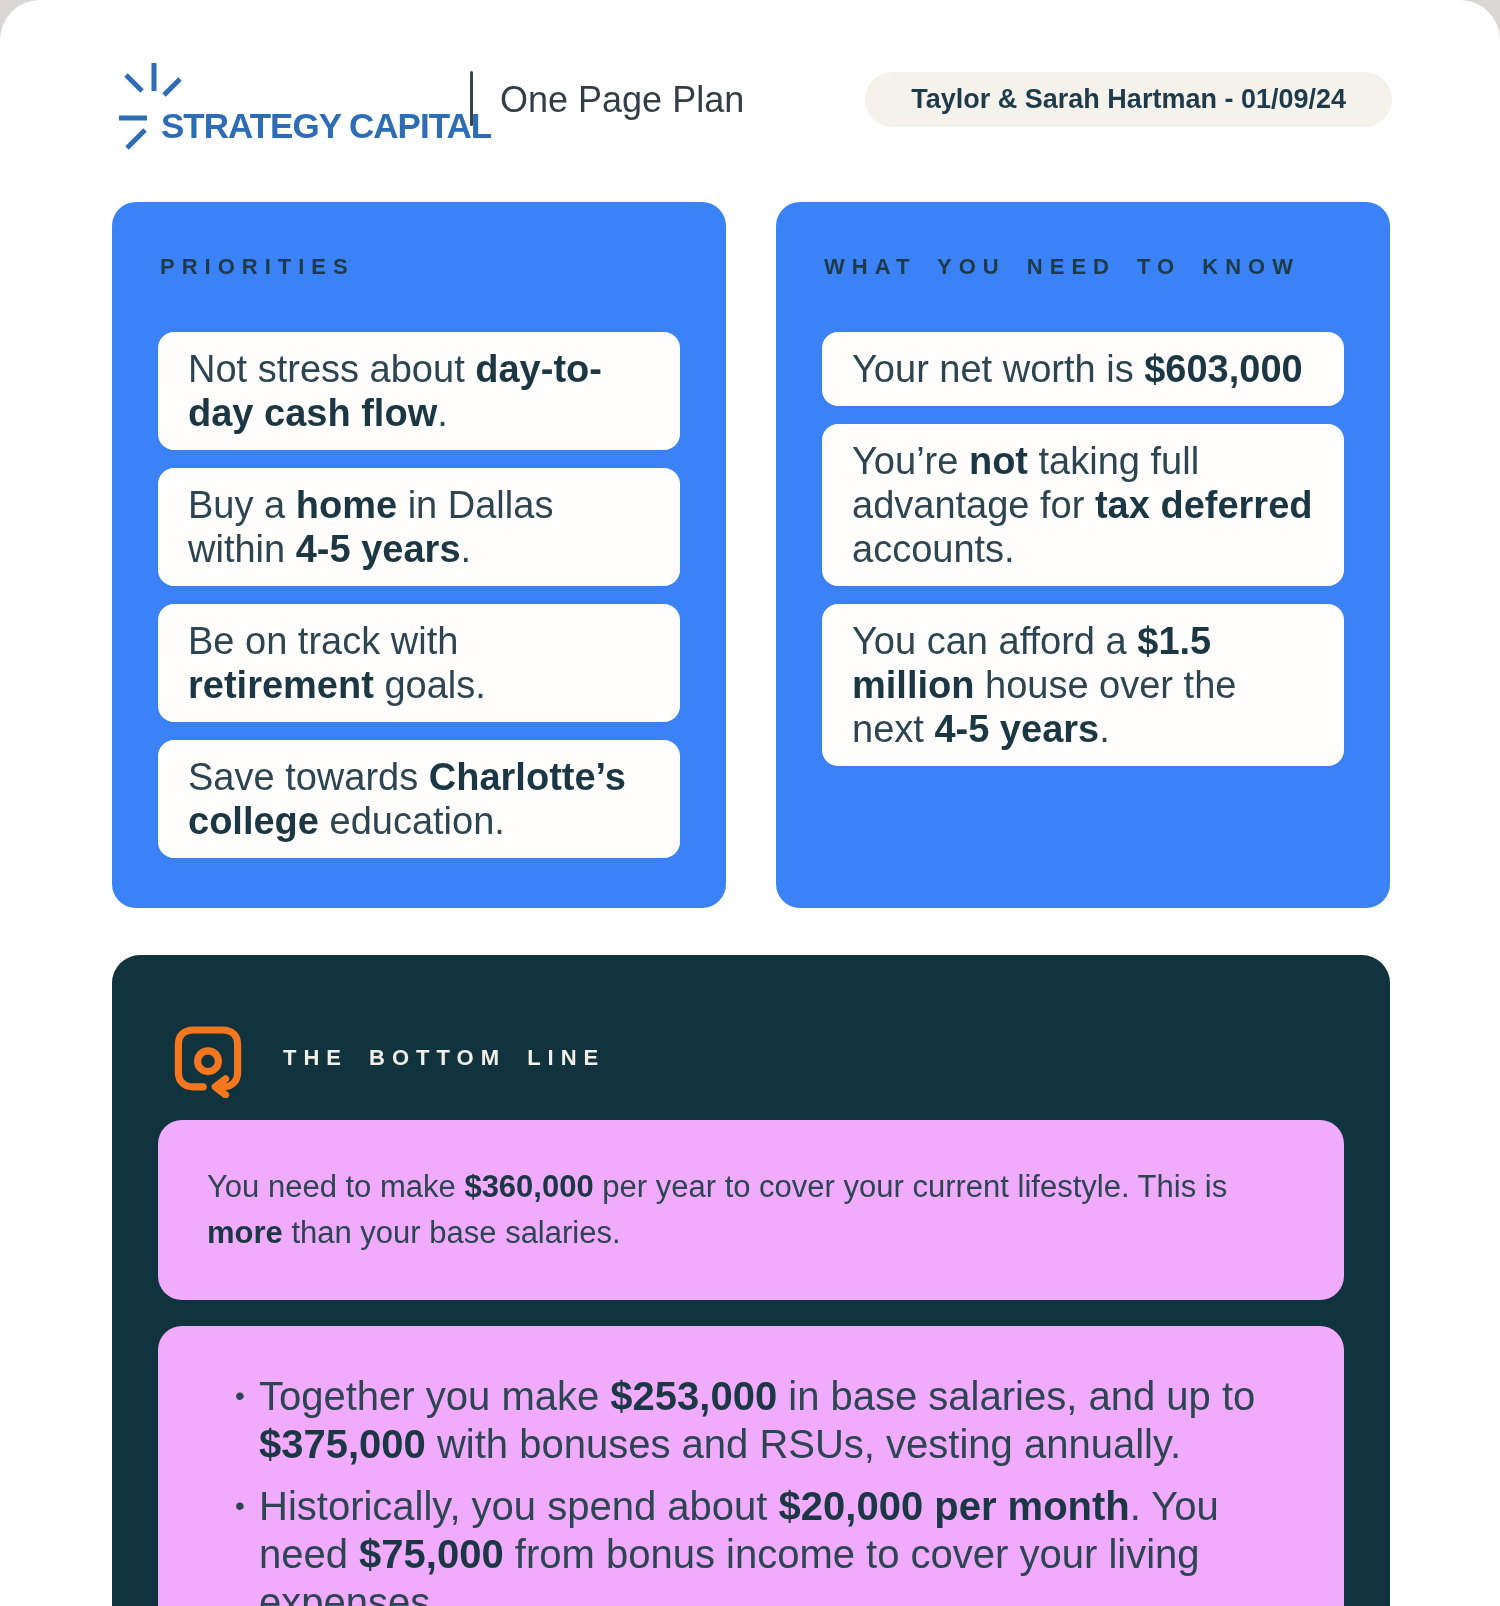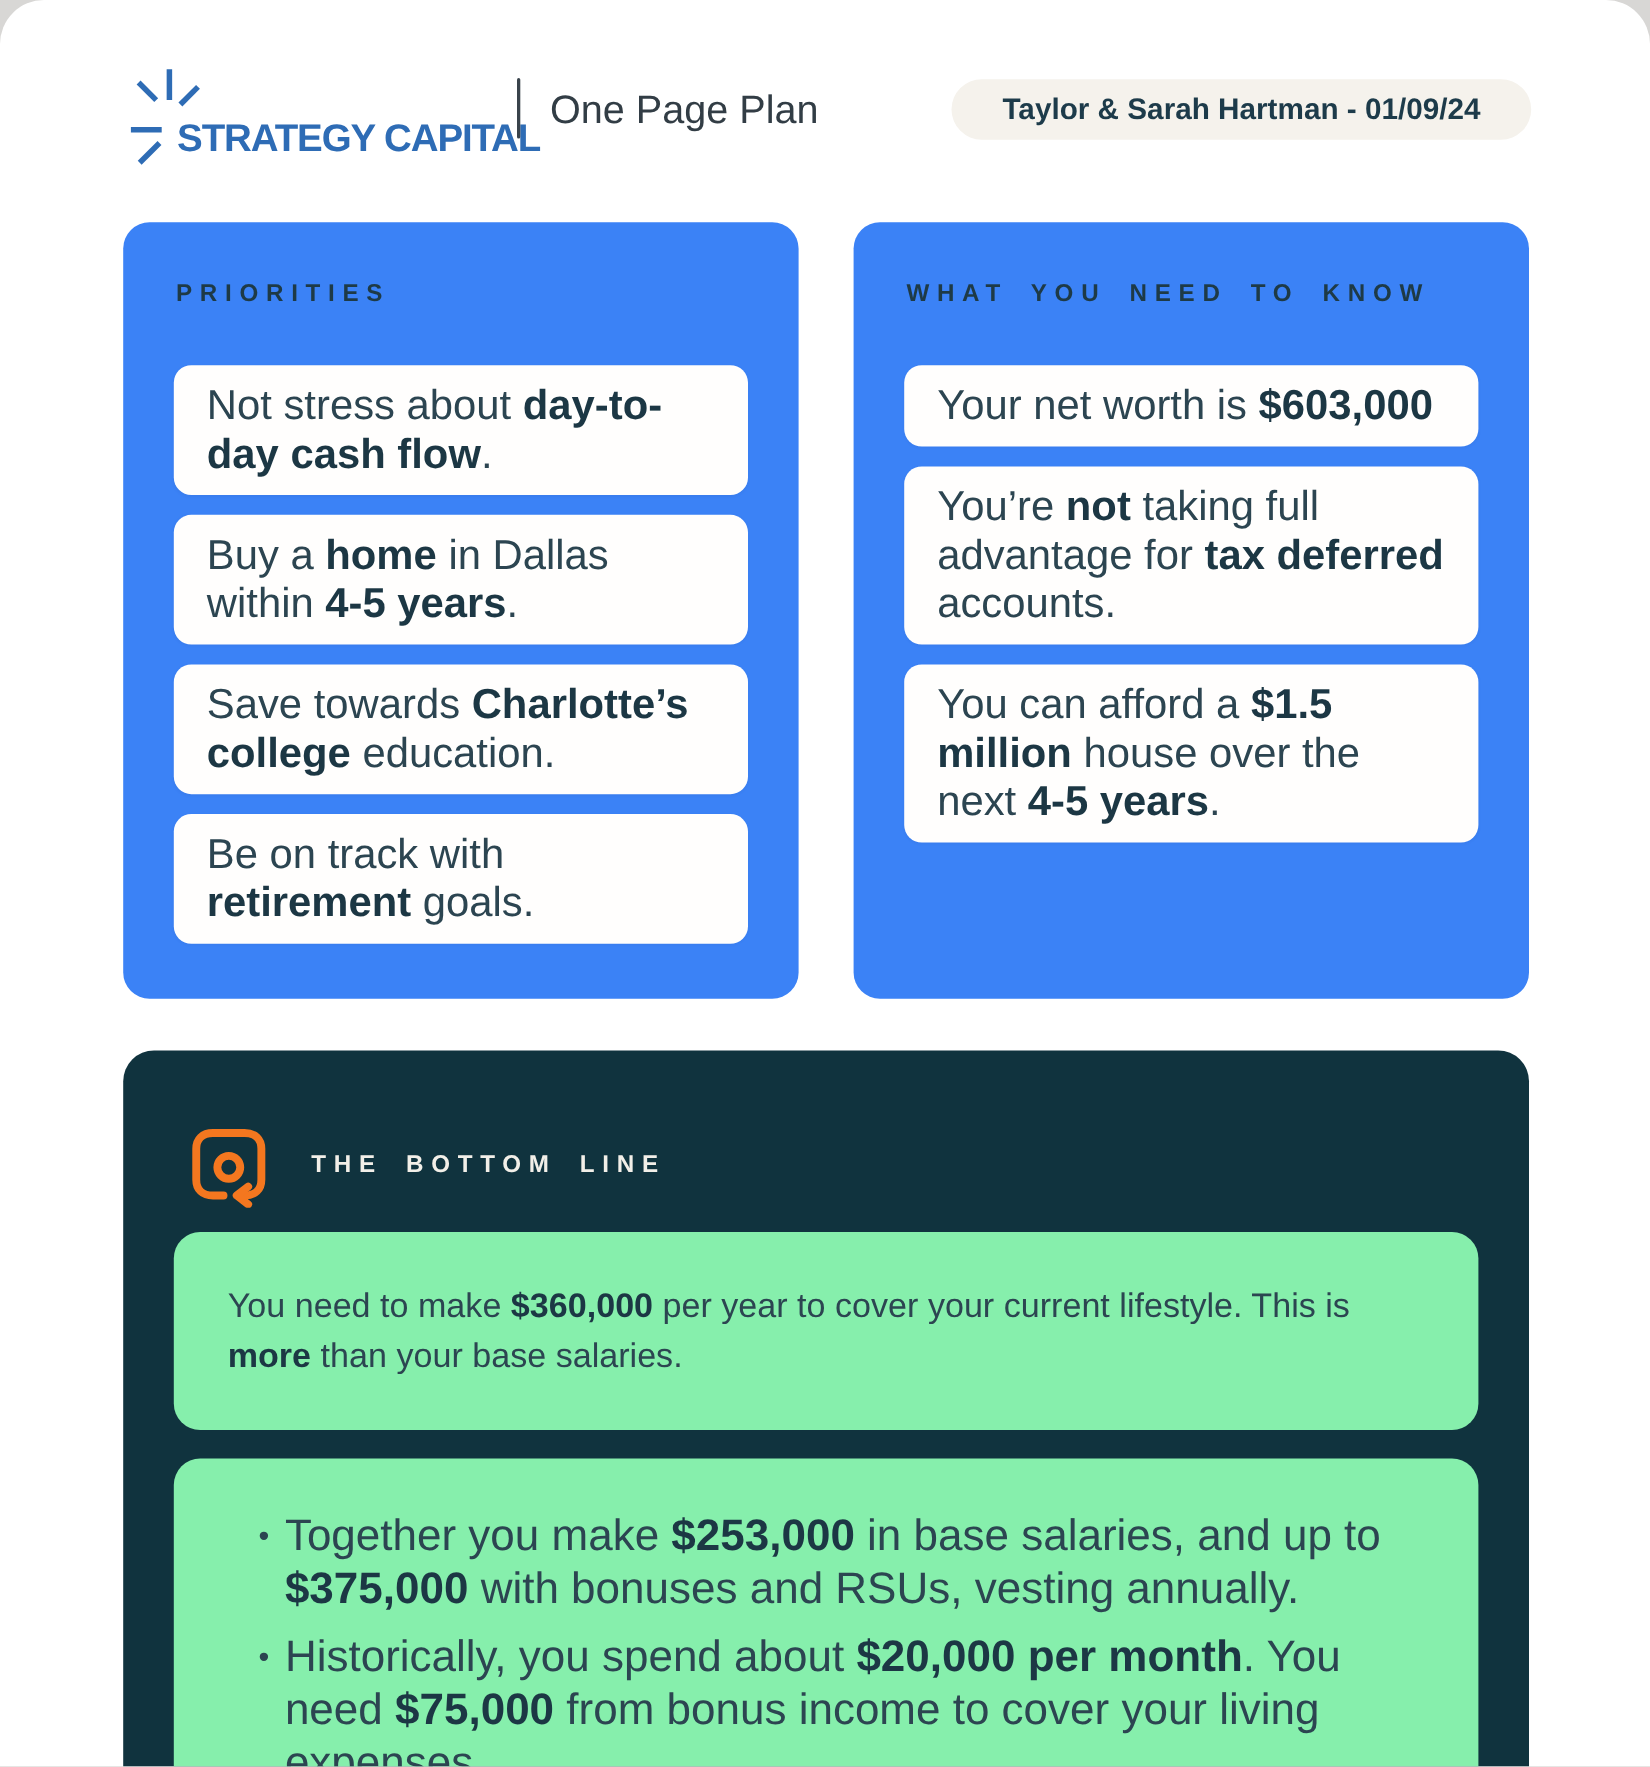--- a/index.html
+++ b/index.html
@@ -88,21 +88,21 @@
   .bl-header { display: flex; align-items: center; margin-left: 10px; }
   .bl-icon { width: 80px; height: 80px; flex: 0 0 auto; }
   .bl-heading {
     margin-left: 35px;
     font-size: 22px; font-weight: 700;
     letter-spacing: 7px; word-spacing: 8px;
     color: #f2efe8;
     white-space: nowrap;
   }
   .bl-card {
-    background: #86efac;
+    background: #f0abfc;
     border-radius: 24px;
     color: #2c4551;
   }
   .bl-summary {
     margin-top: 22px;
     padding: 44px 60px 44px 49px;
     font-size: 31px;
     line-height: 46px;
   }
   .bl-details {
@@ -147,22 +147,22 @@
     <div class="doc-title">One Page Plan</div>
     <div class="client-badge">Taylor &amp; Sarah Hartman - 01/09/24</div>
   </div>
 
   <div class="panels">
 
     <div class="panel">
       <div class="panel-heading">PRIORITIES</div>
       <div class="note-card"><span>Not stress about </span><b>day-to-day cash flow</b><span>.</span></div>
       <div class="note-card"><span>Buy a </span><b>home</b><span> in Dallas within </span><b>4-5 years</b><span>.</span></div>
+      <div class="note-card"><span>Be on track with </span><b>retirement</b><span> goals.</span></div>
       <div class="note-card"><span>Save towards </span><b>Charlotte’s college</b><span> education.</span></div>
-      <div class="note-card"><span>Be on track with </span><b>retirement</b><span> goals.</span></div>
     </div>
 
     <div class="panel">
       <div class="panel-heading">WHAT YOU NEED TO KNOW</div>
       <div class="note-card"><span>Your net worth is </span><b>$603,000</b></div>
       <div class="note-card"><span>You’re </span><b>not</b><span> taking full advantage for </span><b>tax deferred</b><span> accounts.</span></div>
       <div class="note-card"><span>You can afford a </span><b>$1.5 million</b><span> house over the next </span><b>4-5 years</b><span>.</span></div>
     </div>
 
   </div>

